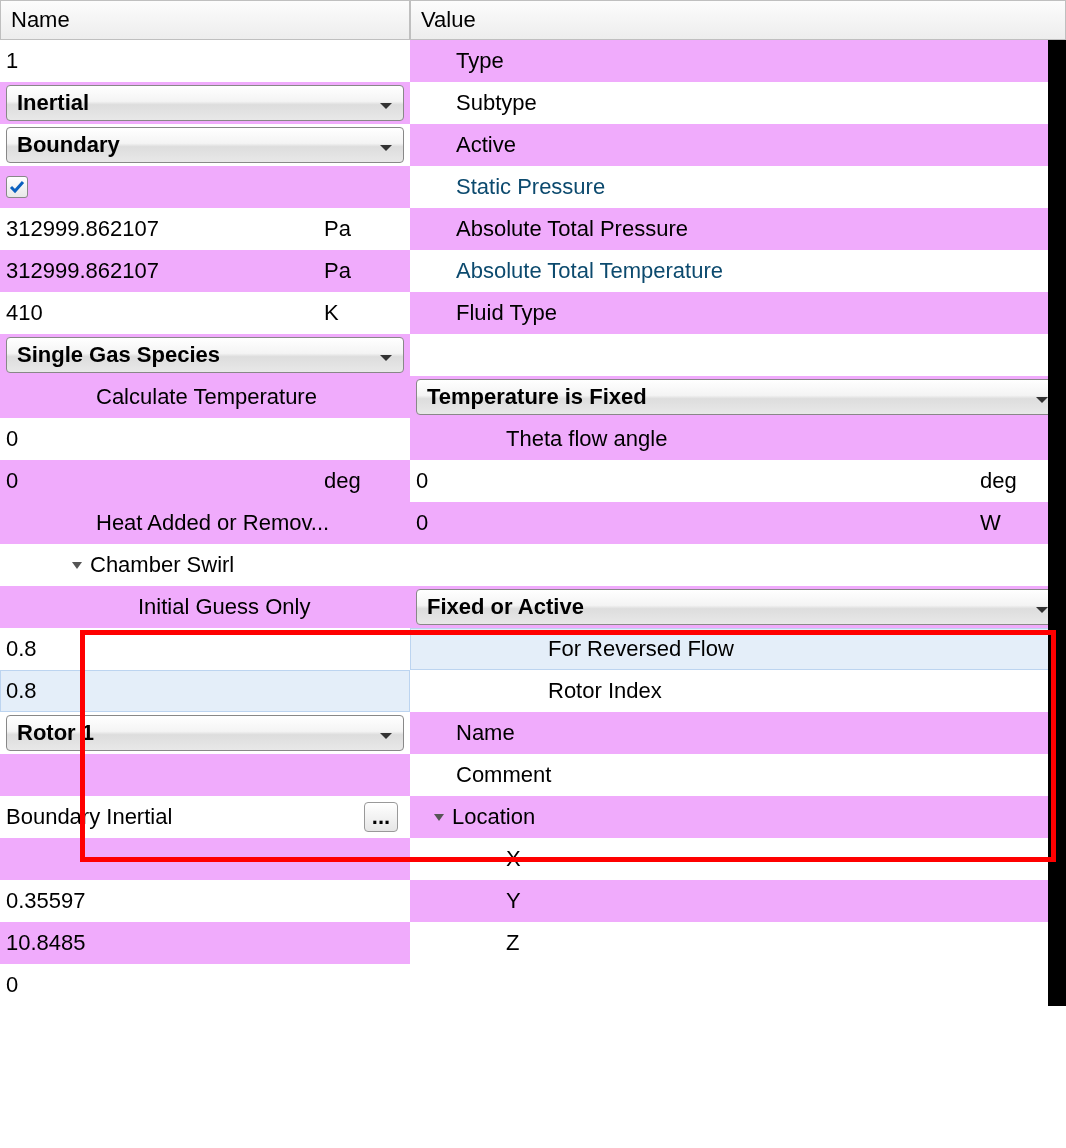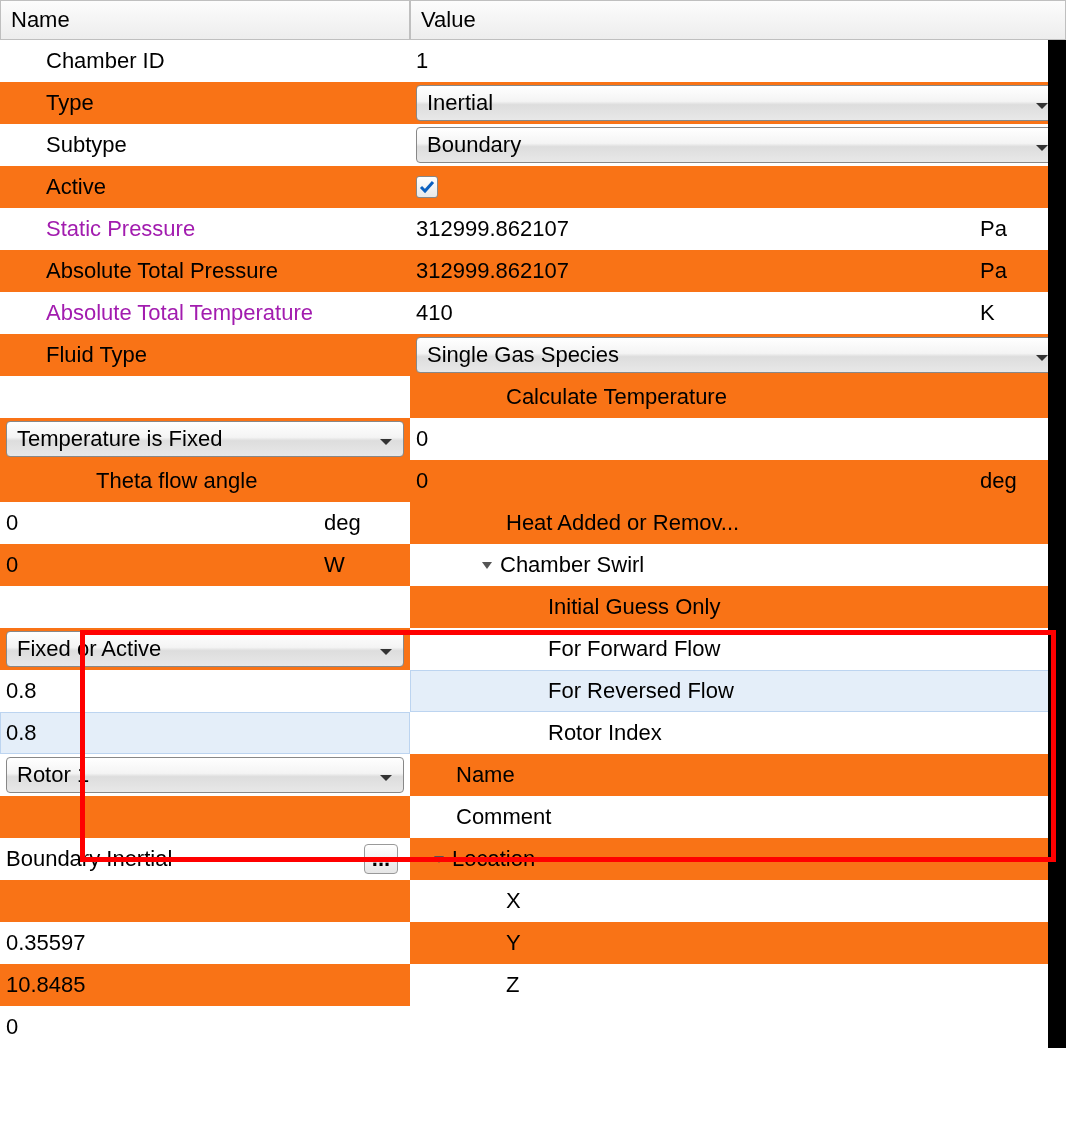--- a/index.html
+++ b/index.html
@@ -35,22 +35,22 @@
     white-space: nowrap;
     overflow: hidden;
     text-overflow: ellipsis;
   }
   .value-cell {
     padding-left: 6px;
     display: flex;
     align-items: center;
     gap: 6px;
   }
-  .alt { background: #f97316; }
-  .blue-link { color: #a21caf; }
+  .alt { background: #f0abfc; }
+  .blue-link { color: #0c4a6e; }
   .indent-1 { padding-left: 46px; }
   .indent-2 { padding-left: 96px; }
   .indent-3 { padding-left: 138px; text-align: center; }
   .expander {
     display: inline-flex;
     width: 18px;
     justify-content: center;
     margin-right: 4px;
     color: #555;
   }
@@ -59,20 +59,21 @@
     flex: 1;
     height: 36px;
     border: 1px solid #888;
     border-radius: 4px;
     background: linear-gradient(#ffffff 0%, #f4f4f4 45%, #dddddd 55%, #e8e8e8 100%);
     display: flex;
     align-items: center;
     padding: 0 10px;
     position: relative;
     cursor: pointer;
+    font-weight: bold;
   }
   .combo .caret {
     position: absolute;
     right: 10px;
     top: 50%;
     transform: translateY(-50%);
   }
   .caret svg { width: 14px; height: 8px; fill: #333; }
   .checkbox {
     width: 22px; height: 22px;
@@ -123,23 +124,20 @@
 
 <div class="grid">
 
   <div class="header-cell">
       <span>Name</span>
     </div>
   <div class="header-cell">
       <span>Value</span>
     </div>
 
-  <div class="cell label-cell indent-1">
-      <span>Chamber ID</span>
-    </div>
   <div class="cell value-cell">
       <span class="value-text">1</span>
     </div>
 
   <div class="cell label-cell indent-1 alt">
       <span>Type</span>
     </div>
   <div class="cell value-cell alt">
     <div class="combo">
       <span>Inertial</span>
@@ -262,23 +260,20 @@
     </div>
   <div class="cell value-cell alt">
     <div class="combo">
       <span>Fixed or Active</span>
       <span class="caret"><svg viewBox="0 0 14 8">
             <path d="M1 1 L7 7 L13 1 Z"></path>
           </svg></span>
     </div>
   </div>
 
-  <div class="cell label-cell indent-3">
-      <span>For Forward Flow</span>
-    </div>
   <div class="cell value-cell">
       <span class="value-text">0.8</span>
     </div>
 
   <div class="cell label-cell indent-3 selected">
       <span>For Reversed Flow</span>
     </div>
   <div class="cell value-cell selected">
       <span class="value-text">0.8</span>
     </div>

